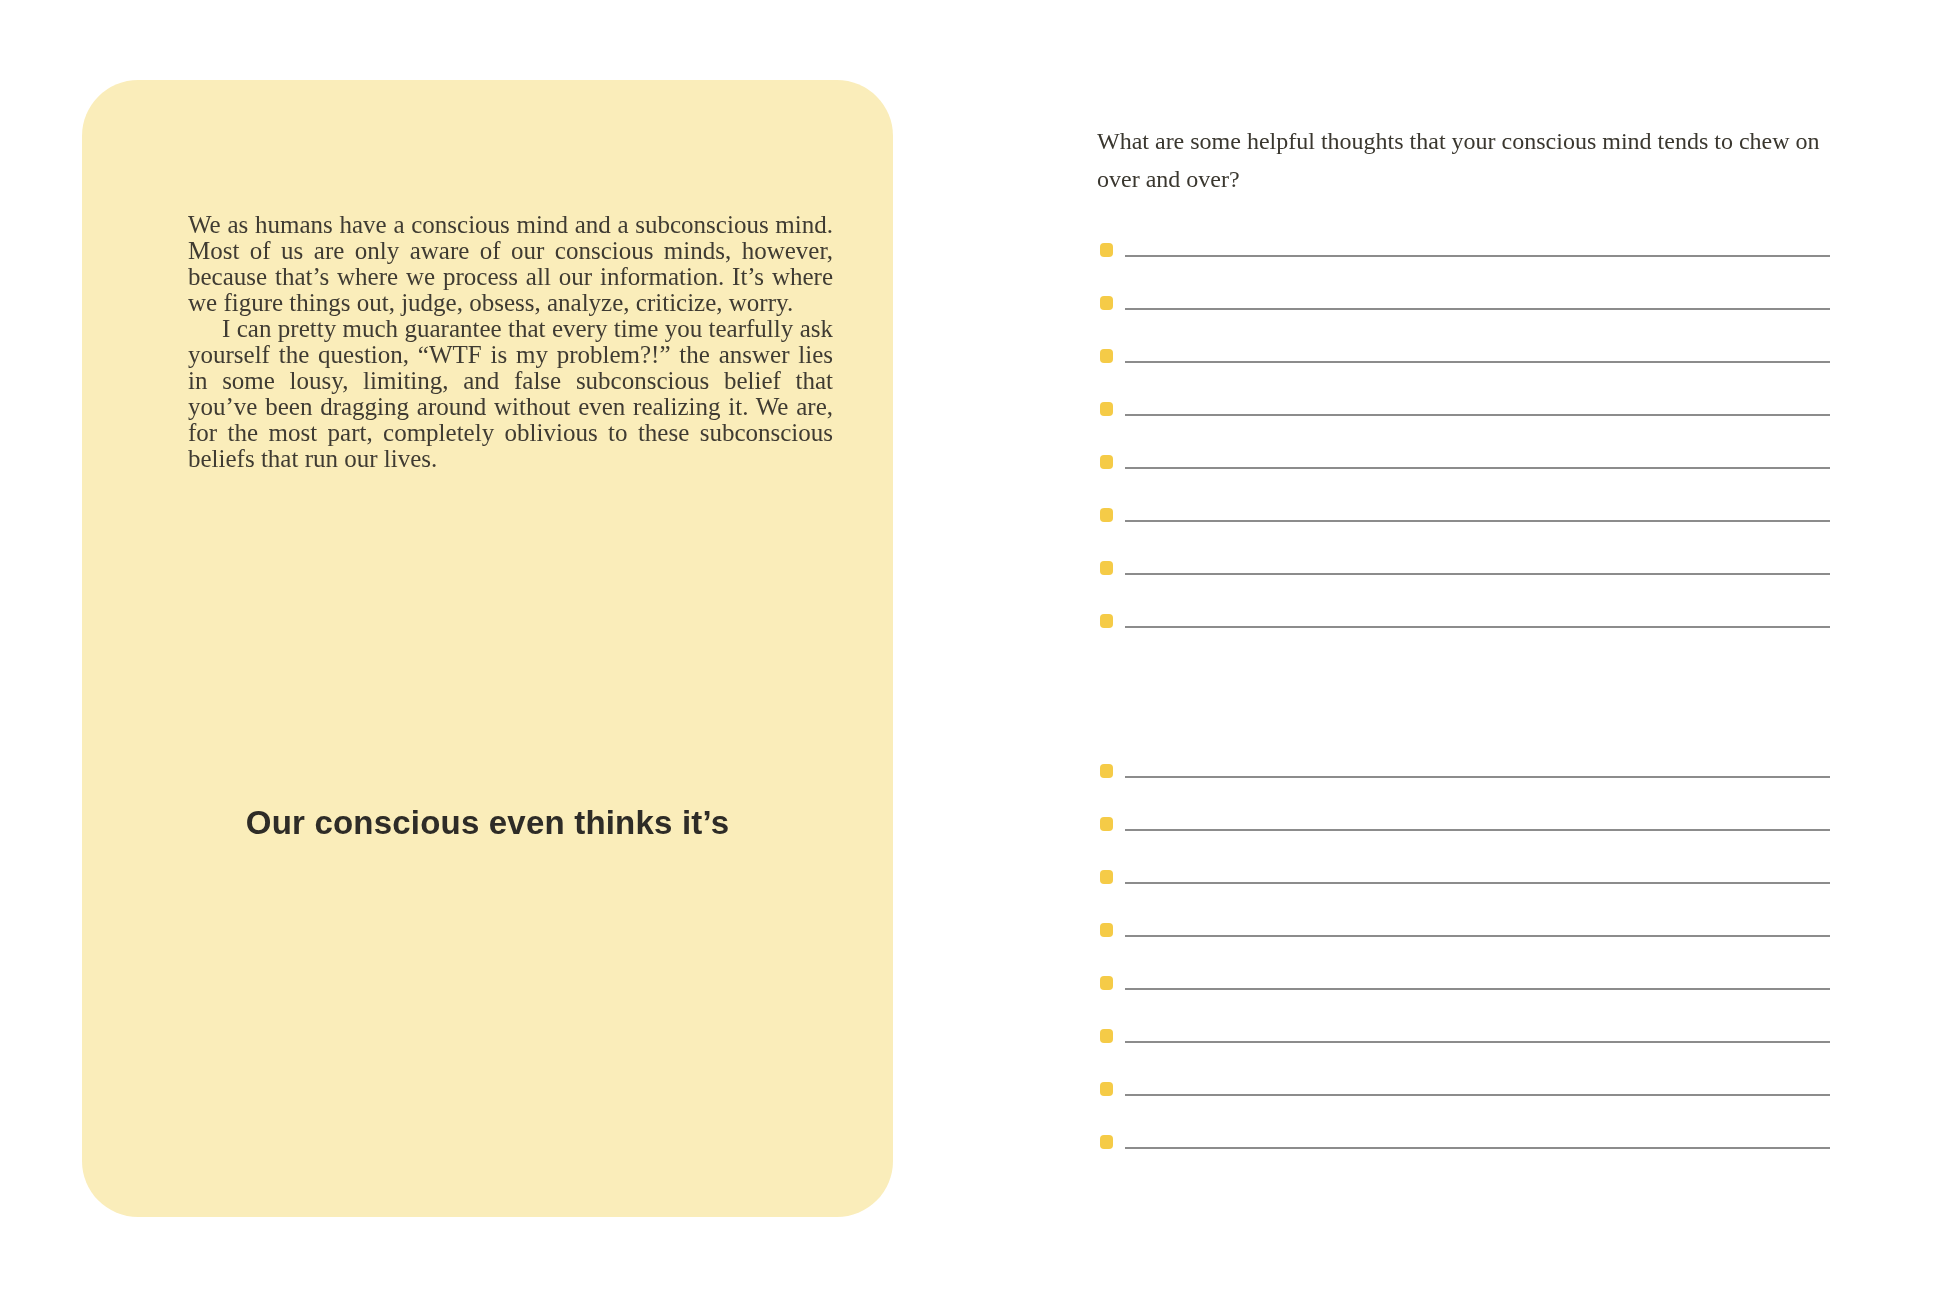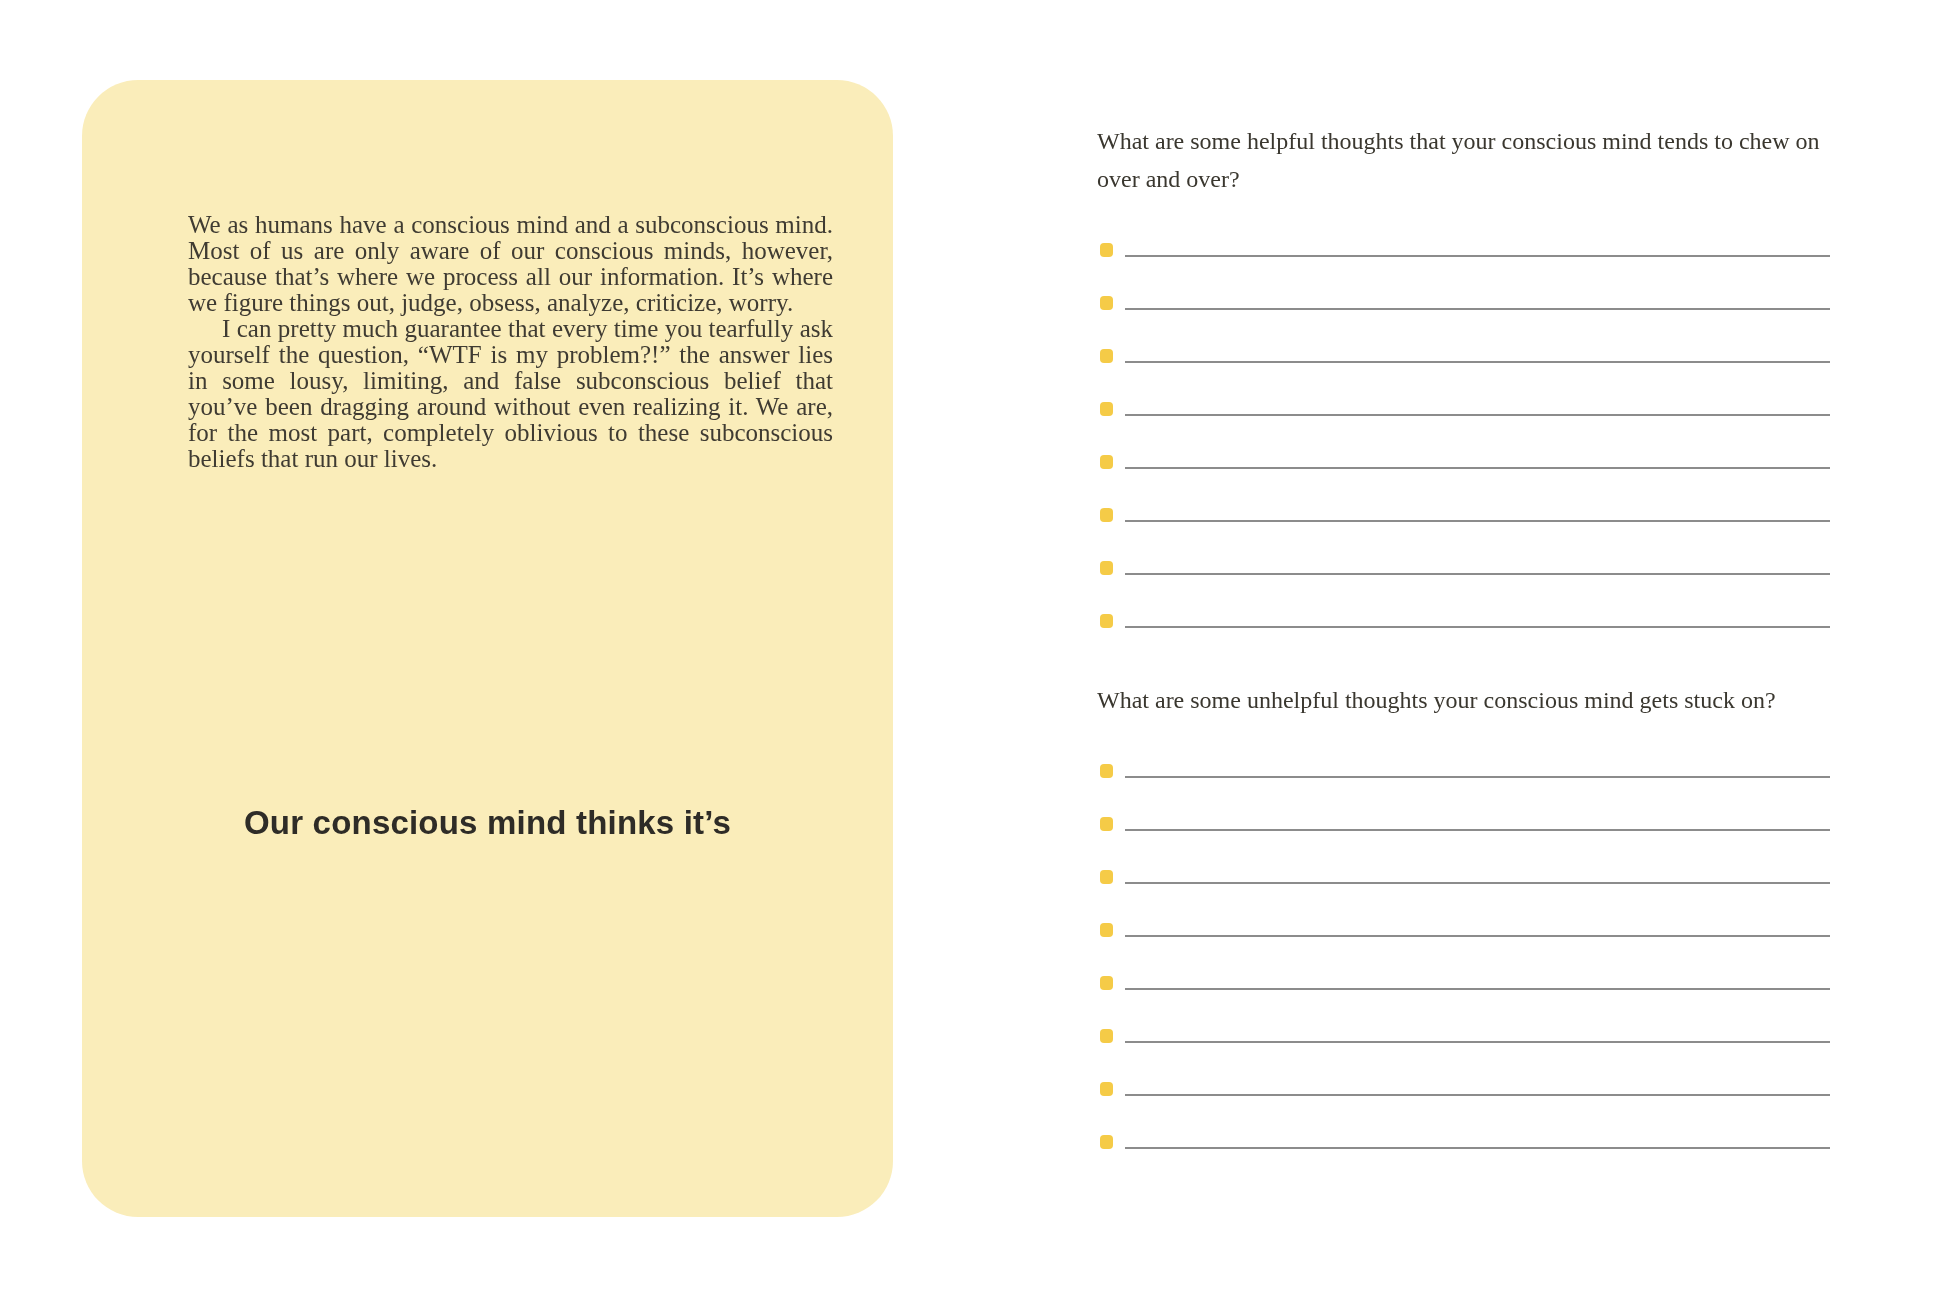--- a/index.html
+++ b/index.html
@@ -95,21 +95,21 @@
 
 <div id="canvas">
 
   <div class="card">
     <div class="body-text">
       <p>We as humans have a conscious mind and a subconscious mind. Most of us are only aware of our conscious minds, however, because that’s where we process all our information. It’s where we figure things out, judge, obsess, analyze, criticize, worry.</p>
       <p class="indent">I can pretty much guarantee that every time you tearfully ask yourself the question, “WTF is my problem?!” the answer lies in some lousy, limiting, and false subconscious belief that you’ve been dragging around without even realizing it. We are, for the most part, completely oblivious to these subconscious beliefs that run our lives.</p>
     </div>
 
     <div class="quote quote1">
-      <div>Our conscious mind thinks it’s</div>
+      <div>Our conscious even thinks it’s</div>
     </div>
 
     <div class="quote quote2">
     </div>
   </div>
 
   <div class="right-page">
     <div class="question q1">What are some helpful thoughts that your conscious mind tends to chew on over and over?</div>
     <div class="answers a1">
         <div class="row">
@@ -139,21 +139,20 @@
         <div class="row">
           <span class="bullet"></span>
           <span class="rule"></span>
         </div>
         <div class="row">
           <span class="bullet"></span>
           <span class="rule"></span>
         </div>
       </div>
 
-    <div class="question q2">What are some unhelpful thoughts your conscious mind gets stuck on?</div>
     <div class="answers a2">
         <div class="row">
           <span class="bullet"></span>
           <span class="rule"></span>
         </div>
         <div class="row">
           <span class="bullet"></span>
           <span class="rule"></span>
         </div>
         <div class="row">

